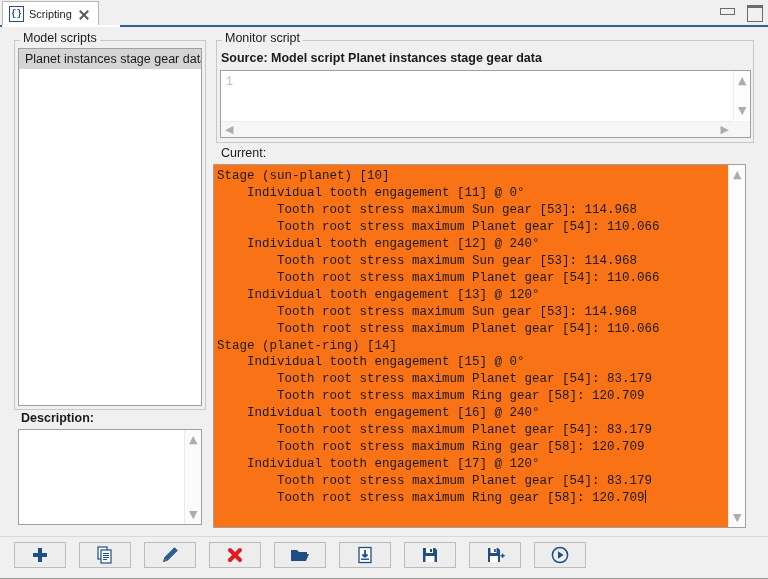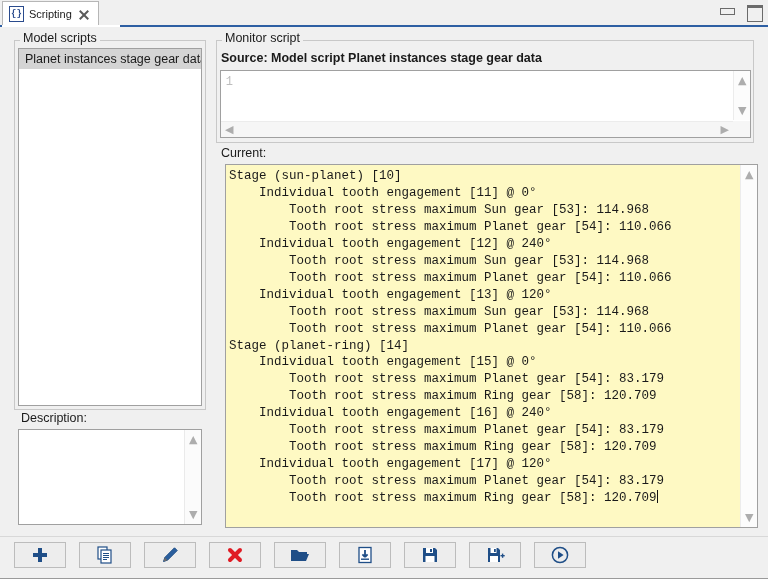--- a/index.html
+++ b/index.html
@@ -84,21 +84,21 @@
   .listbox {
     position: absolute; left: 18px; top: 48px; width: 184px; height: 358px;
     background: #ffffff; border: 1px solid #a0a0a0; overflow: hidden;
   }
   .list-item {
     font-size: 12.5px; color: #1a1a1a; padding: 2px 6px; line-height: 16px;
     white-space: nowrap; cursor: default;
   }
   .list-item.selected { background: #d4d4d4; }
 
-  #description-title { left: 18px; top: 411px; }
+  #description-title { left: 18px; top: 411px; font-weight: bold; }
   .desc-box {
     position: absolute; left: 18px; top: 429px; width: 184px; height: 96px;
     background: #ffffff; border: 1px solid #a0a0a0;
   }
   .desc-scroll {
     position: absolute; right: 0; top: 0; width: 17px; height: 94px;
     background: #fbfbfb; border-left: 1px solid #eaeaea;
   }
 
   
@@ -142,22 +142,22 @@
          font-family: "DejaVu Sans", sans-serif; line-height: 1;
          user-select: none; cursor: pointer; }
   .arr-up   { left: 4px; top: 4px; }
   .arr-down { left: 4px; bottom: 4px; }
   .arr-left { left: 4px; top: 2px; }
   .arr-right{ right: 4px; top: 2px; }
 
   
   #monitor-title { left: 218px; top: 146px; }
   .monitor-box {
-    position: absolute; left: 225px; top: 164px; width: 533px; height: 364px;
-    background: #fef9c3; border: 1px solid #a0a0a0; overflow: hidden;
+    position: absolute; left: 213px; top: 164px; width: 533px; height: 364px;
+    background: #f97316; border: 1px solid #a0a0a0; overflow: hidden;
   }
   .monitor-text {
     position: absolute; left: 3px; top: 3px; right: 19px; bottom: 1px;
     font-family: "Liberation Mono", monospace;
     font-size: 12.5px; line-height: 16.95px; color: #1a1a1a;
     white-space: pre; overflow: hidden;
   }
   .monitor-scroll {
     position: absolute; right: 0; top: 0; width: 17px; bottom: 0;
     background: #fcfcfc; border-left: 1px solid #ececec;

